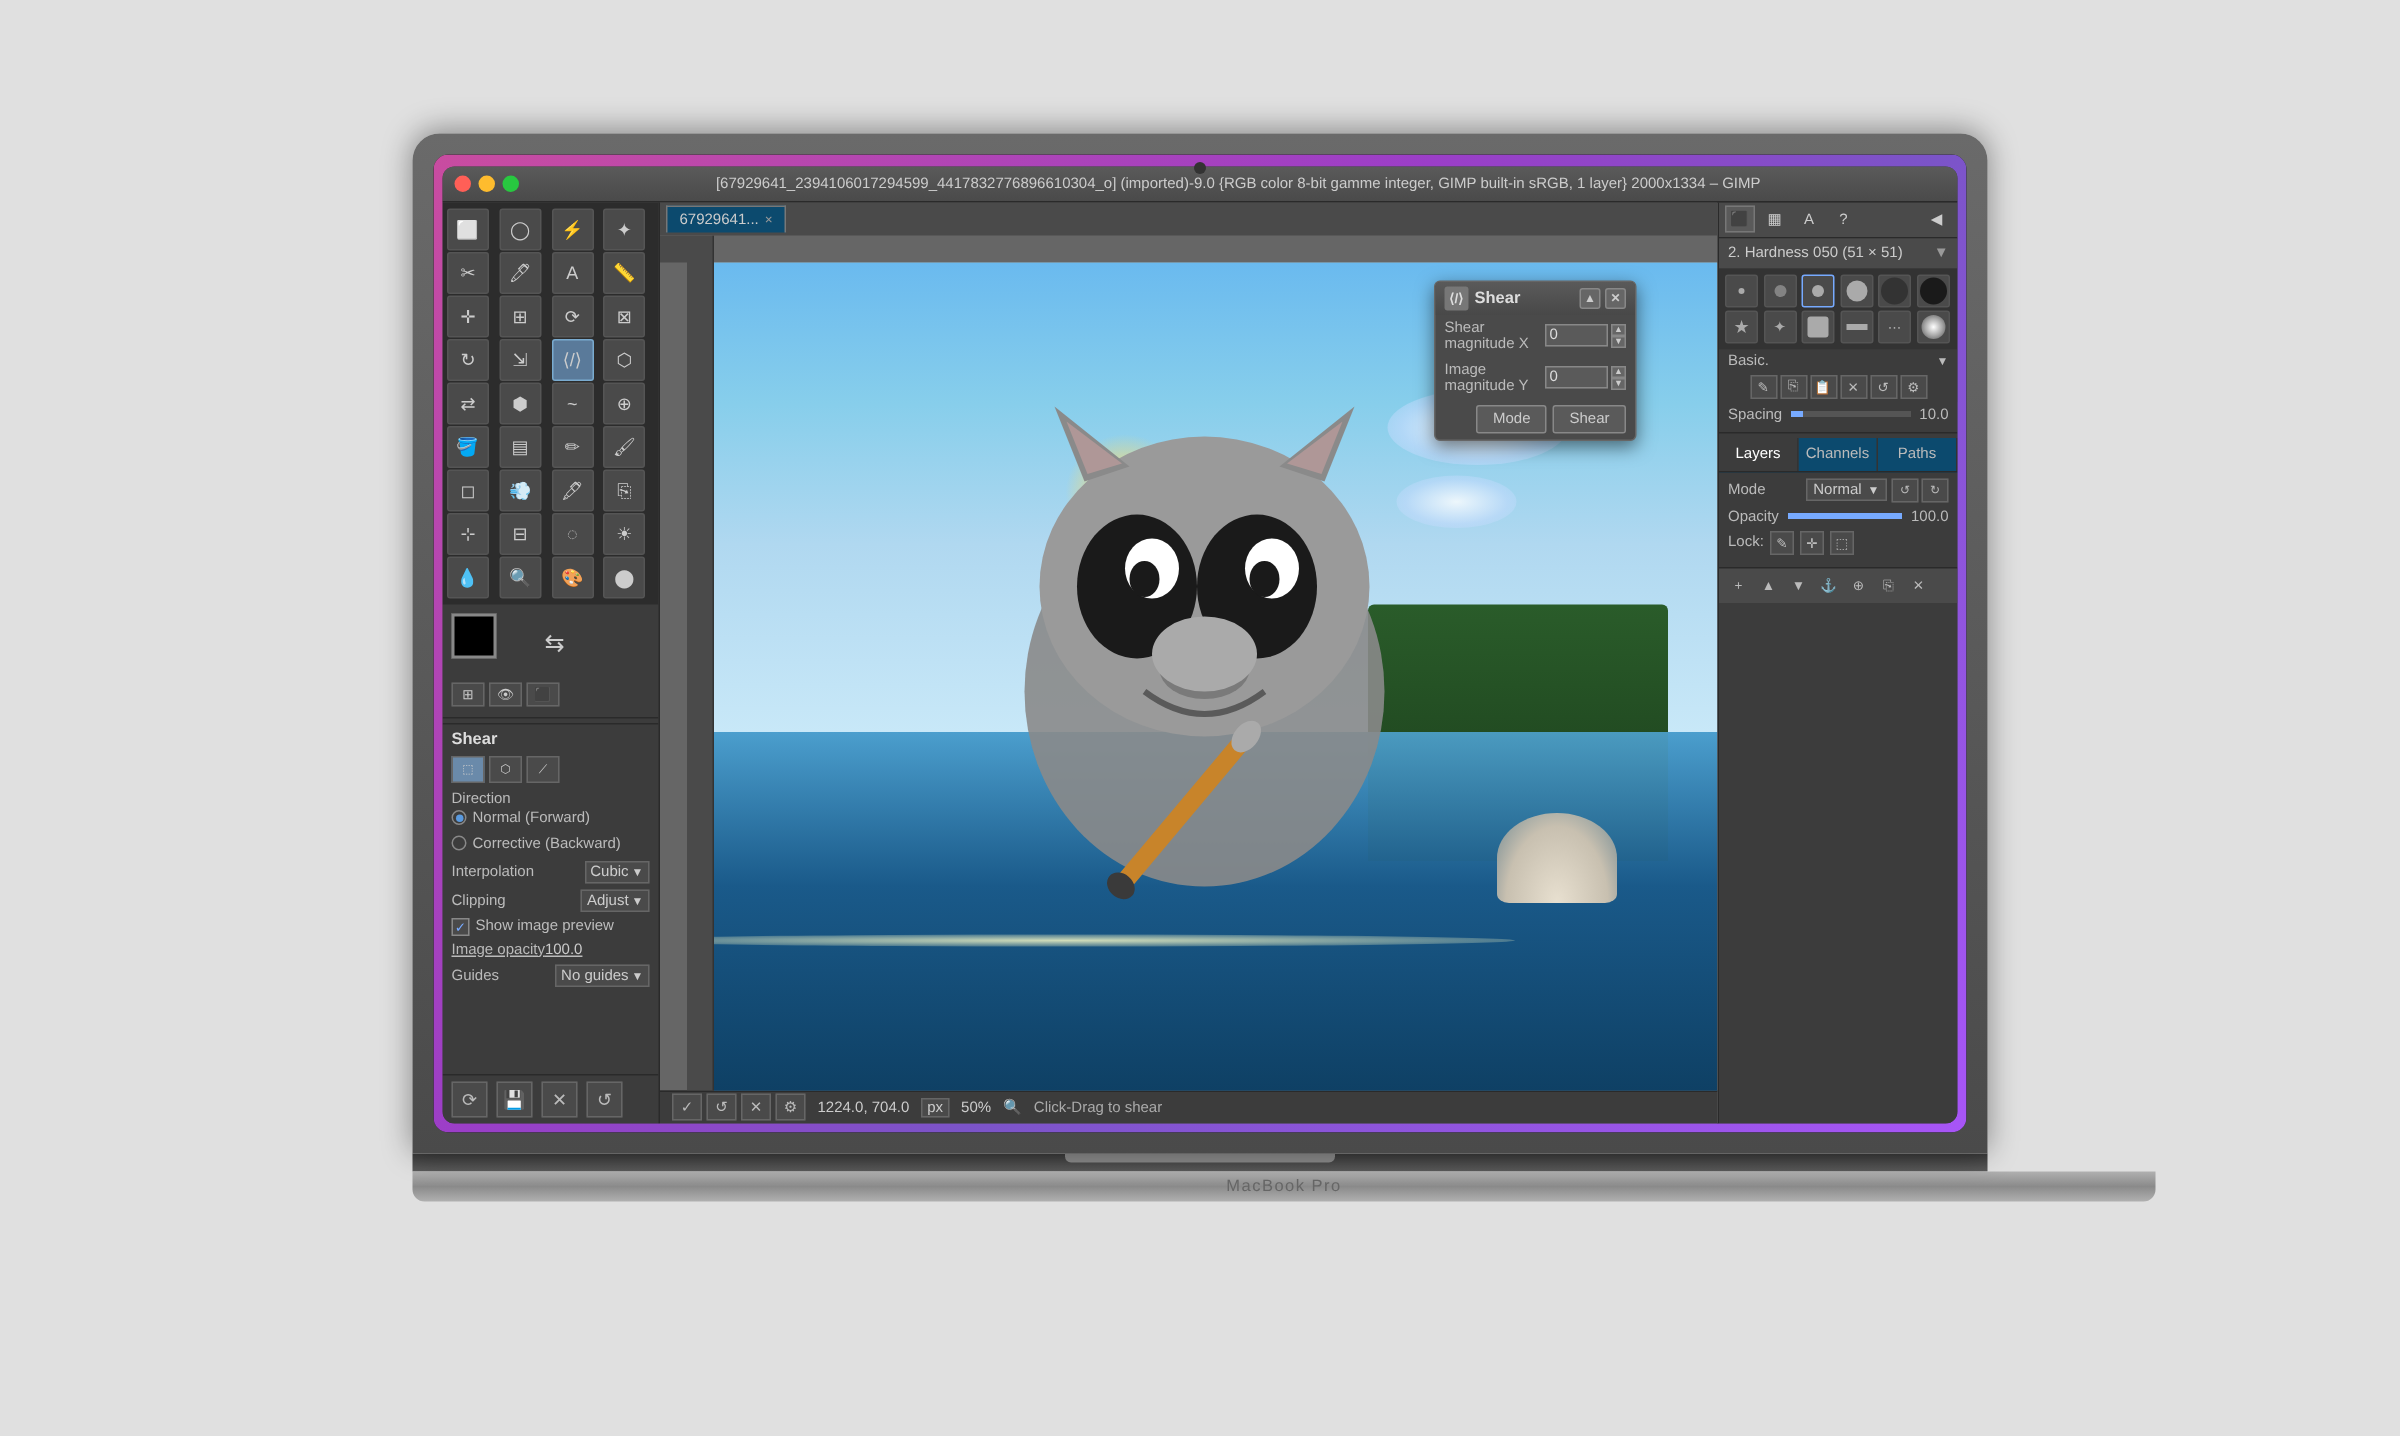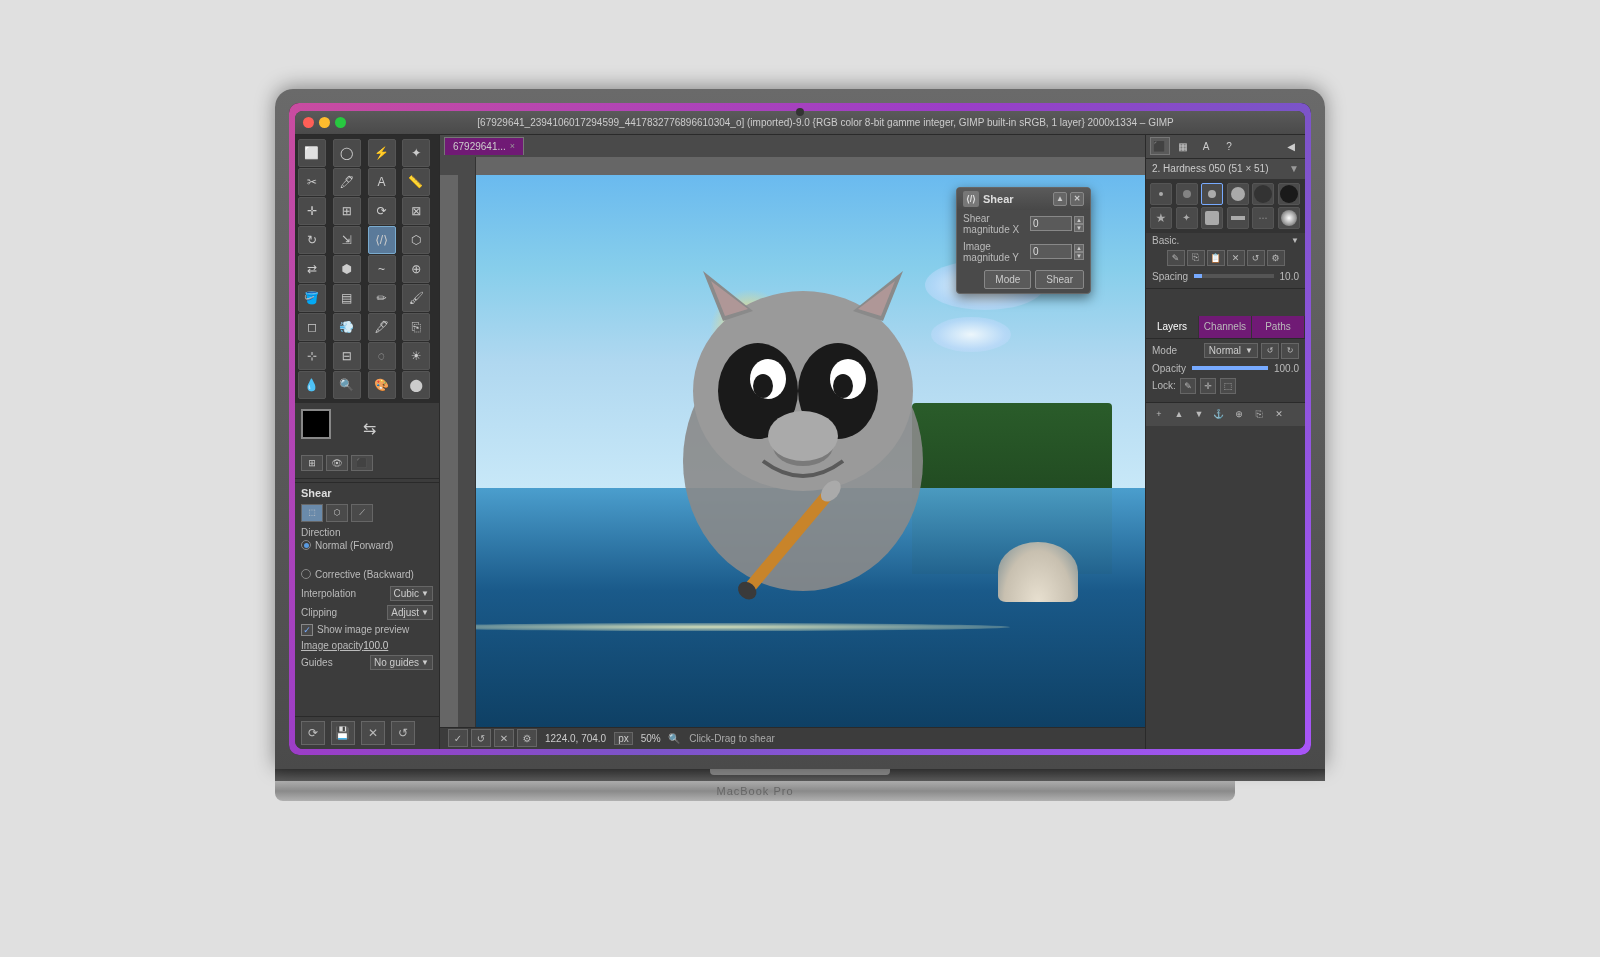--- a/index.html
+++ b/index.html
@@ -215,21 +215,21 @@
     }
     .transform-icon.active { background: #6a8aaa; }
     .option-label {
       color: #bbb;
       font-size: 10px;
       margin-bottom: 2px;
     }
     .radio-group {
       display: flex;
       flex-direction: column;
-      gap: 18px;
+      gap: 6px;
       margin-bottom: 6px;
     }
     .radio-item {
       display: flex;
       align-items: center;
       gap: 4px;
       font-size: 10px;
       color: #bbb;
     }
     .radio-dot {
@@ -361,21 +361,21 @@
       border: 1px solid #777;
       border-bottom: none;
       padding: 0 8px;
       font-size: 10px;
       color: #ccc;
       display: flex;
       align-items: center;
       gap: 4px;
       cursor: pointer;
     }
-    .canvas-tab.active { background: #701a75; }
+    .canvas-tab.active { background: #0c4a6e; }
     .tab-close { font-size: 9px; color: #999; cursor: pointer; }
 
     .ruler-corner {
       width: 18px;
       height: 18px;
       background: #4a4a4a;
       flex-shrink: 0;
     }
 
     .ruler-v {
@@ -662,24 +662,23 @@
     }
     .spacing-fill {
       height: 100%;
       background: #7af;
       width: 10%;
     }
 
     
     .lcp-tabs {
       display: flex;
-      background: #701a75;
+      background: #0c4a6e;
       border-bottom: 1px solid #2a2a2a;
       flex-shrink: 0;
-      margin-top: 24px;
     }
     .lcp-tab {
       flex: 1;
       height: 22px;
       display: flex;
       align-items: center;
       justify-content: center;
       font-size: 10px;
       color: #bbb;
       cursor: pointer;
@@ -820,21 +819,21 @@
 
     
     .macbook-hinge {
       height: 12px;
       background: linear-gradient(180deg, #3a3a3a, #5a5a5a);
       width: 1050px;
     }
     .macbook-base {
       height: 20px;
       background: linear-gradient(180deg, #b0b0b0 0%, #8a8a8a 50%, #b0b0b0 100%);
-      width: 960px;
+      width: 1162px;
       border-radius: 0 0 8px 8px;
       display: flex;
       align-items: center;
       justify-content: center;
     }
     .macbook-label {
       font-size: 11px;
       color: #666;
       letter-spacing: 1px;
     }

